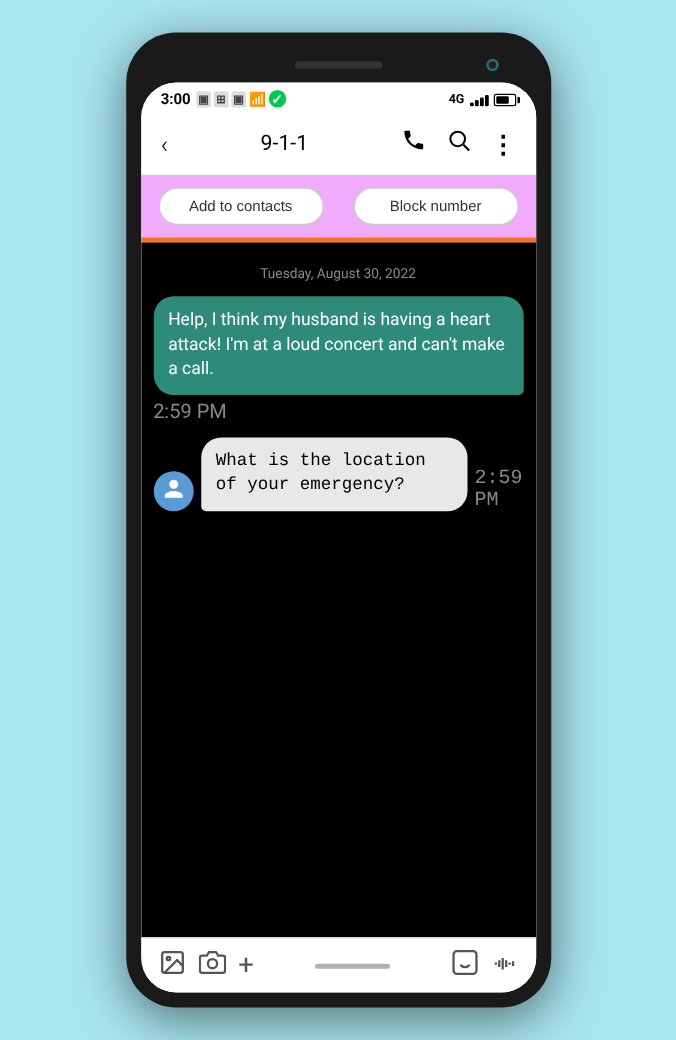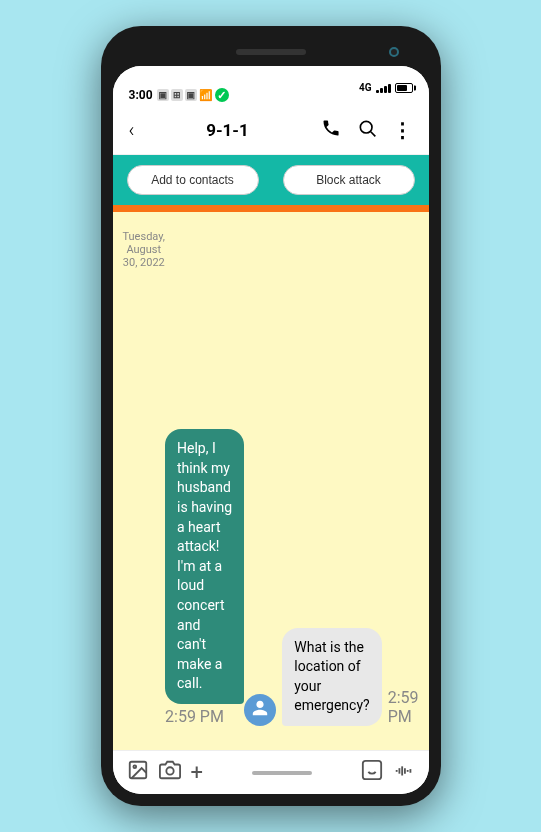--- a/index.html
+++ b/index.html
@@ -70,21 +70,20 @@
       padding: 6px 16px 4px;
       background: #fff;
       font-size: 11px;
       font-weight: 600;
     }
 
     .status-left {
       display: flex;
       align-items: center;
       gap: 4px;
-      margin-top: 16px;
     }
 
     .status-time {
       font-size: 12px;
       font-weight: 700;
       color: #000;
     }
 
     .status-icons-left {
       display: flex;
@@ -157,21 +156,21 @@
       color: #000;
       cursor: pointer;
       padding: 4px;
       font-weight: 300;
     }
 
     .nav-title {
       flex: 1;
       text-align: center;
       font-size: 17px;
-      font-weight: 700;
+      font-weight: 400;
       color: #000;
     }
 
     .nav-actions {
       display: flex;
       align-items: center;
       gap: 8px;
     }
 
     .nav-icon {
@@ -179,44 +178,44 @@
       color: #000;
       cursor: pointer;
       padding: 4px;
     }
 
     
     .action-buttons {
       display: flex;
       gap: 24px;
       padding: 10px 14px;
-      background: #14b8a6;
-      border-bottom: 7px solid #f97316;
+      background: #f0abfc;
+      border-bottom: 4px solid #f97316;
     }
 
     .action-btn {
       flex: 1;
       padding: 7px 10px;
       border: 1.5px solid #ccc;
       border-radius: 20px;
       background: #fff;
       font-size: 12px;
       color: #333;
       text-align: center;
       cursor: pointer;
     }
 
     
     .messages-area {
       flex: 1;
       overflow-y: auto;
       padding: 12px 10px;
-      background: #fef9c3;
-      display: flex;
-      flex-direction: row;
+      background: #000000;
+      display: flex;
+      flex-direction: column;
     }
 
     .date-divider {
       text-align: center;
       font-size: 11px;
       color: #888;
       margin: 6px 0 12px;
     }
 
     .message-row {
@@ -283,20 +282,21 @@
     .outgoing-row-inner {
       display: flex;
       flex-direction: column;
       align-items: flex-start;
     }
 
     .incoming-time-row {
       display: flex;
       align-items: flex-end;
       gap: 6px;
+      font-family: Liberation Mono, monospace;
     }
 
     
     .bottom-toolbar {
       display: flex;
       align-items: center;
       padding: 8px 14px;
       background: #fff;
       border-top: 1px solid #eee;
       gap: 10px;
@@ -364,21 +364,21 @@
             <circle cx="11" cy="11" r="7"></circle>
             <line x1="16.5" y1="16.5" x2="22" y2="22"></line>
           </svg>
         </span>
         <span class="nav-icon" style="font-size:20px;font-weight:700;">⋮</span>
       </div>
     </div>
 
     <div class="action-buttons">
       <button class="action-btn">Add to contacts</button>
-      <button class="action-btn">Block attack</button>
+      <button class="action-btn">Block number</button>
     </div>
 
     <div class="messages-area">
 
       <div class="date-divider">Tuesday, August 30, 2022</div>
 
       <div class="message-row outgoing">
         <div class="outgoing-row-inner">
           <div class="bubble outgoing">Help, I think my husband is having a heart attack! I'm at a loud concert and can't make a call.</div>
           <div style="display:flex;align-items:center;gap:4px;">

